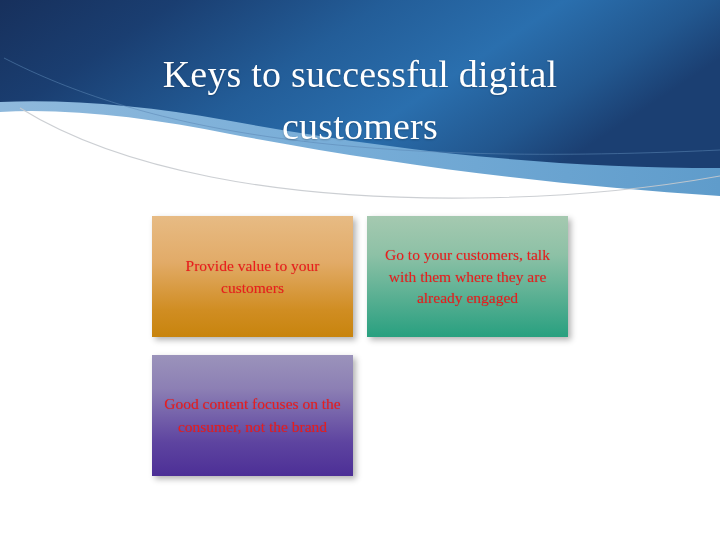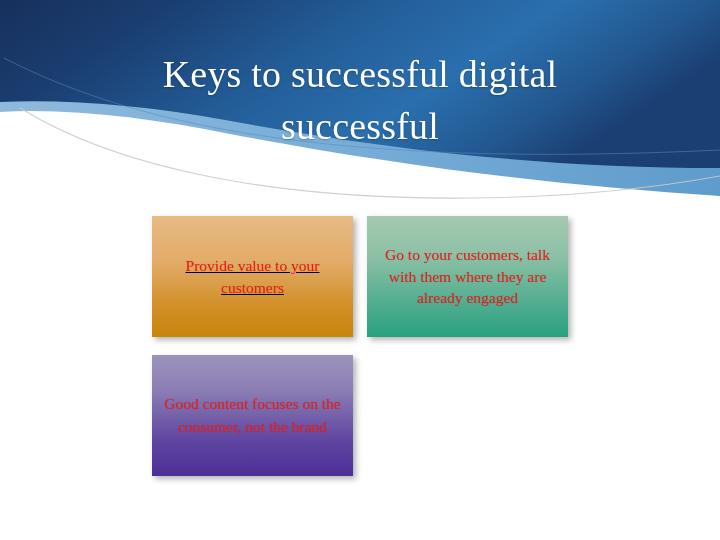--- a/index.html
+++ b/index.html
@@ -70,21 +70,21 @@
   }
   .kbox .ktext {
     color: #ec1c1c;
     font-size: 15.5px;
     line-height: 21.5px;
     text-align: center;
     padding: 0 9px;
     text-shadow: 0 0 1px rgba(120,0,0,0.25);
   }
   
-  .kbox.box-0 { background: linear-gradient(180deg, #e7bb84 0%, #e2ab68 38%, #d08d22 78%, #c8840d 100%); text-decoration: underline; }
+  .kbox.box-0 { background: linear-gradient(180deg, #e7bb84 0%, #e2ab68 38%, #d08d22 78%, #c8840d 100%); }
   .kbox.box-1 { background: linear-gradient(180deg, #9cb3c4 0%, #84a7c4 30%, #4a95c8 75%, #2e8ccb 100%); }
   .kbox.box-2 { background: linear-gradient(180deg, #a5c9b0 0%, #8dc1a6 32%, #46a98b 80%, #28a07f 100%); }
   .kbox.box-3 { background: linear-gradient(180deg, #9b93bb 0%, #8c7fb4 28%, #5e44a0 72%, #4c2f96 100%); justify-content: center; }
   .kbox.box-3 .ktext { line-height: 22.5px; }
 </style>
 </head>
 <body>
 
 <div id="slide">
 
@@ -111,21 +111,21 @@
       <path d="M0,0 L720,0 L720,168 C545,168 390,150 225,120 C148,106 70,99 0,102 Z" fill="url(#gDark)"></path>
 
       <path d="M20,108 C120,170 280,200 470,198 C580,197 665,186 720,176" fill="none" stroke="#c6cace" stroke-width="1.1" opacity="0.9"></path>
 
       <path d="M4,58 C140,128 340,168 720,150" fill="none" stroke="#5b86b5" stroke-width="1" opacity="0.55"></path>
     </svg>
   </div>
 
   <div id="title">
     <div>Keys to successful digital</div>
-    <div>successful</div>
+    <div>customers</div>
   </div>
 
   <div id="grid">
 
     <div class="kbox box-0">
       <div class="ktext">Provide value to your customers</div>
     </div>
 
 
     <div class="kbox box-2">

